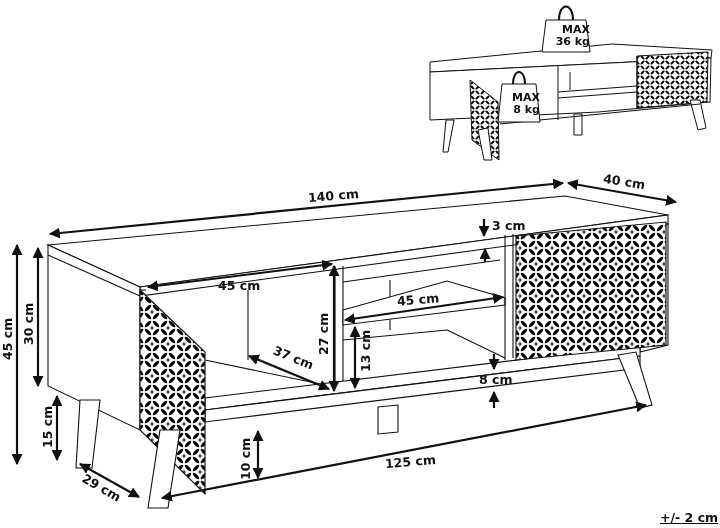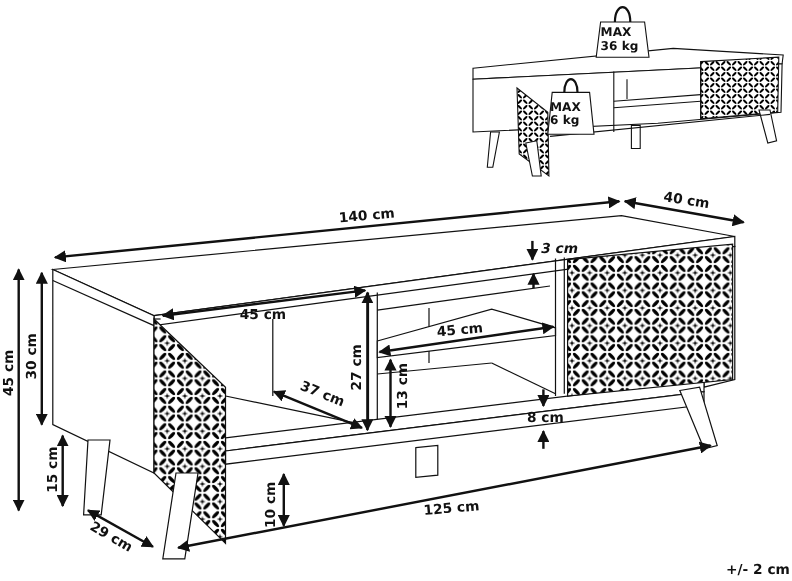--- a/index.html
+++ b/index.html
@@ -1,20 +1,20 @@
 <!DOCTYPE html>
 <html><head>
 <meta charset="utf-8">
 <style>
   html,body{margin:0;padding:0;background:#fff;}
   body{width:720px;height:528px;overflow:hidden;position:relative;font-family:"DejaVu Sans",sans-serif;}
   svg{position:absolute;left:0;top:0;}
   .lbl{position:absolute;font-family:"DejaVu Sans",sans-serif;font-weight:bold;font-size:12.5px;color:#111;white-space:nowrap;line-height:1;}
   .rot90{transform-origin:0 0;transform:rotate(-90deg);}
-  .wt{position:absolute;font-family:"DejaVu Sans",sans-serif;font-weight:bold;font-size:11px;color:#111;text-align:left;line-height:12px;}
+  .wt{position:absolute;font-family:"DejaVu Sans",sans-serif;font-weight:bold;font-size:11px;color:#111;text-align:right;line-height:12px;}
 </style>
 </head>
 <body>
 
 <svg width="720" height="528" viewBox="0 0 720 528">
   <defs>
     <marker id="ah" viewBox="0 0 10 10" refX="9" refY="5" markerWidth="5" markerHeight="5" orient="auto-start-reverse">
       <path d="M0,0 L10,5 L0,10 z" fill="#111"></path>
     </marker>
     <pattern id="geo" width="16" height="16" patternUnits="userSpaceOnUse">
@@ -122,31 +122,31 @@
     <line x1="494" y1="408" x2="494" y2="392" marker-end="url(#ah)"></line>
   </g>
 </svg>
 
 <div class="wt" style="left:546px;top:24px;width:44px;">
   <div>MAX</div>
   <div>36 kg</div>
 </div>
 <div class="wt" style="left:500px;top:92px;width:40px;">
   <div>MAX</div>
-  <div>6 kg</div>
+  <div>8 kg</div>
 </div>
 
 <div class="lbl" style="left:308px;top:190px;transform:rotate(-5deg);">140 cm</div>
 <div class="lbl" style="left:603px;top:176px;transform:rotate(9deg);">40 cm</div>
 <div class="lbl rot90" style="left:2px;top:360px;">45 cm</div>
 <div class="lbl rot90" style="left:23px;top:345px;">30 cm</div>
 <div class="lbl rot90" style="left:42px;top:448px;">15 cm</div>
-<div class="lbl" style="left:492px;top:220px;font-style:italic;">3 cm</div>
+<div class="lbl" style="left:492px;top:220px;">3 cm</div>
 <div class="lbl" style="left:218px;top:280px;">45 cm</div>
 <div class="lbl rot90" style="left:318px;top:355px;">27 cm</div>
 <div class="lbl" style="left:272px;top:352px;transform:rotate(22deg);">37 cm</div>
 <div class="lbl" style="left:397px;top:294px;transform:rotate(-5deg);">45 cm</div>
 <div class="lbl rot90" style="left:360px;top:372px;">13 cm</div>
 <div class="lbl" style="left:479px;top:374px;">8 cm</div>
 <div class="lbl rot90" style="left:240px;top:480px;">10 cm</div>
 <div class="lbl" style="left:385px;top:456px;transform:rotate(-5deg);">125 cm</div>
 <div class="lbl" style="left:80px;top:482px;transform:rotate(30deg);">29 cm</div>
-<div class="lbl" style="left:660px;top:512px;">+/- 2 cm</div>
+<div class="lbl" style="left:660px;top:512px;text-decoration:underline;">+/- 2 cm</div>
 
 </body></html>

